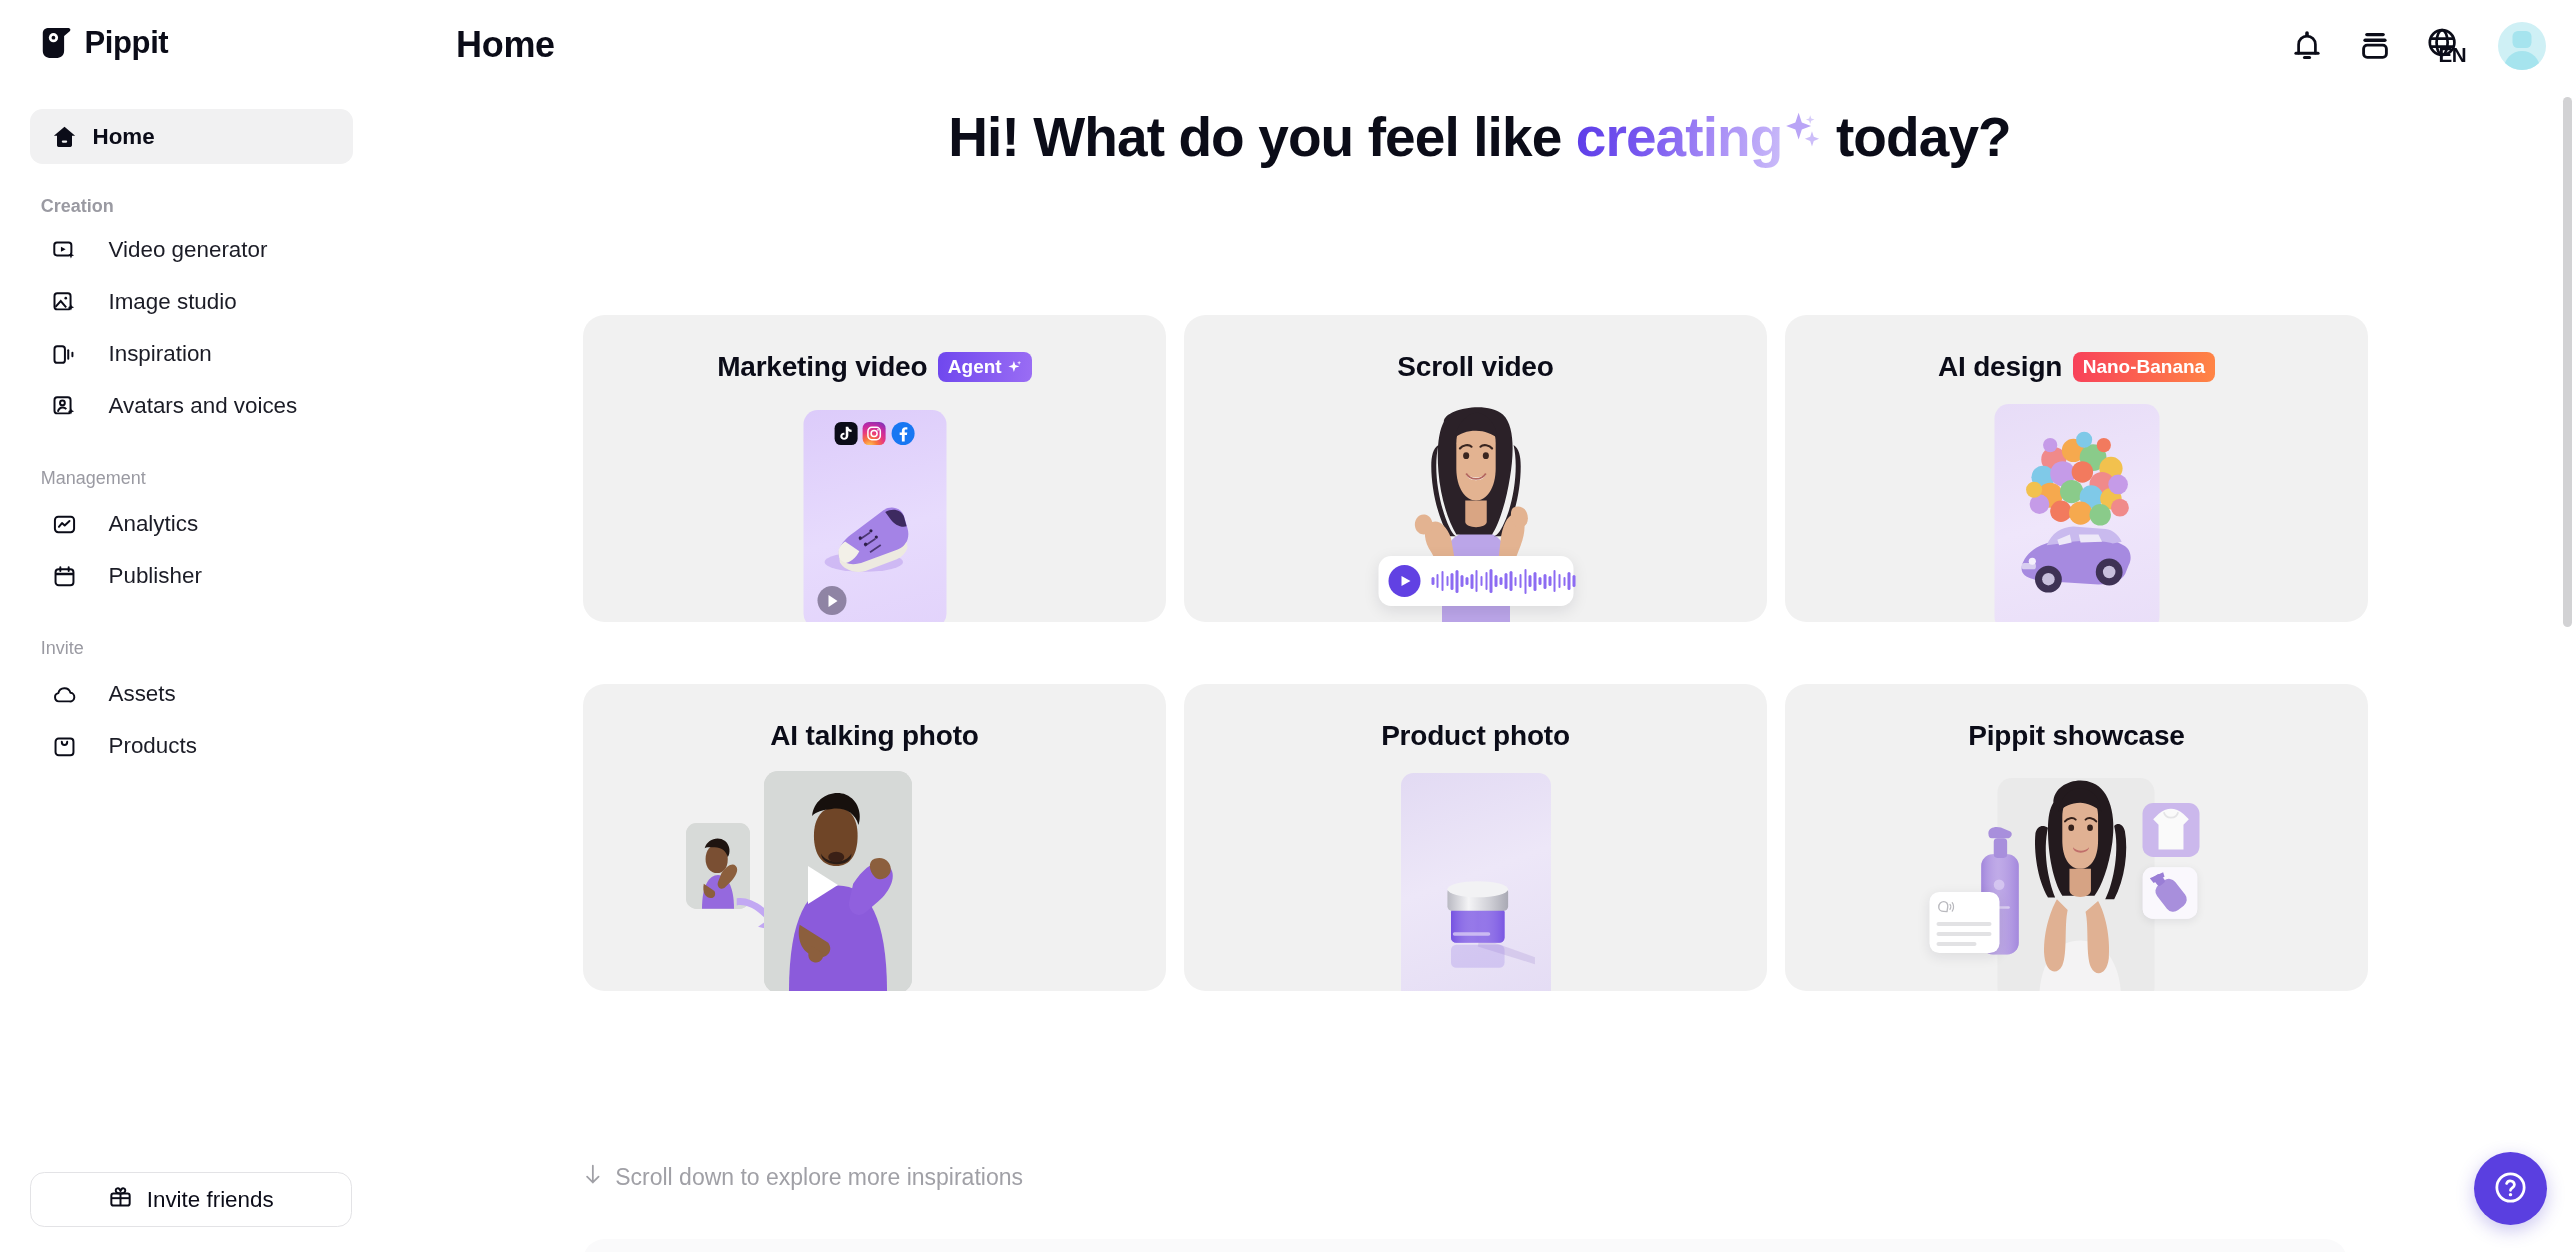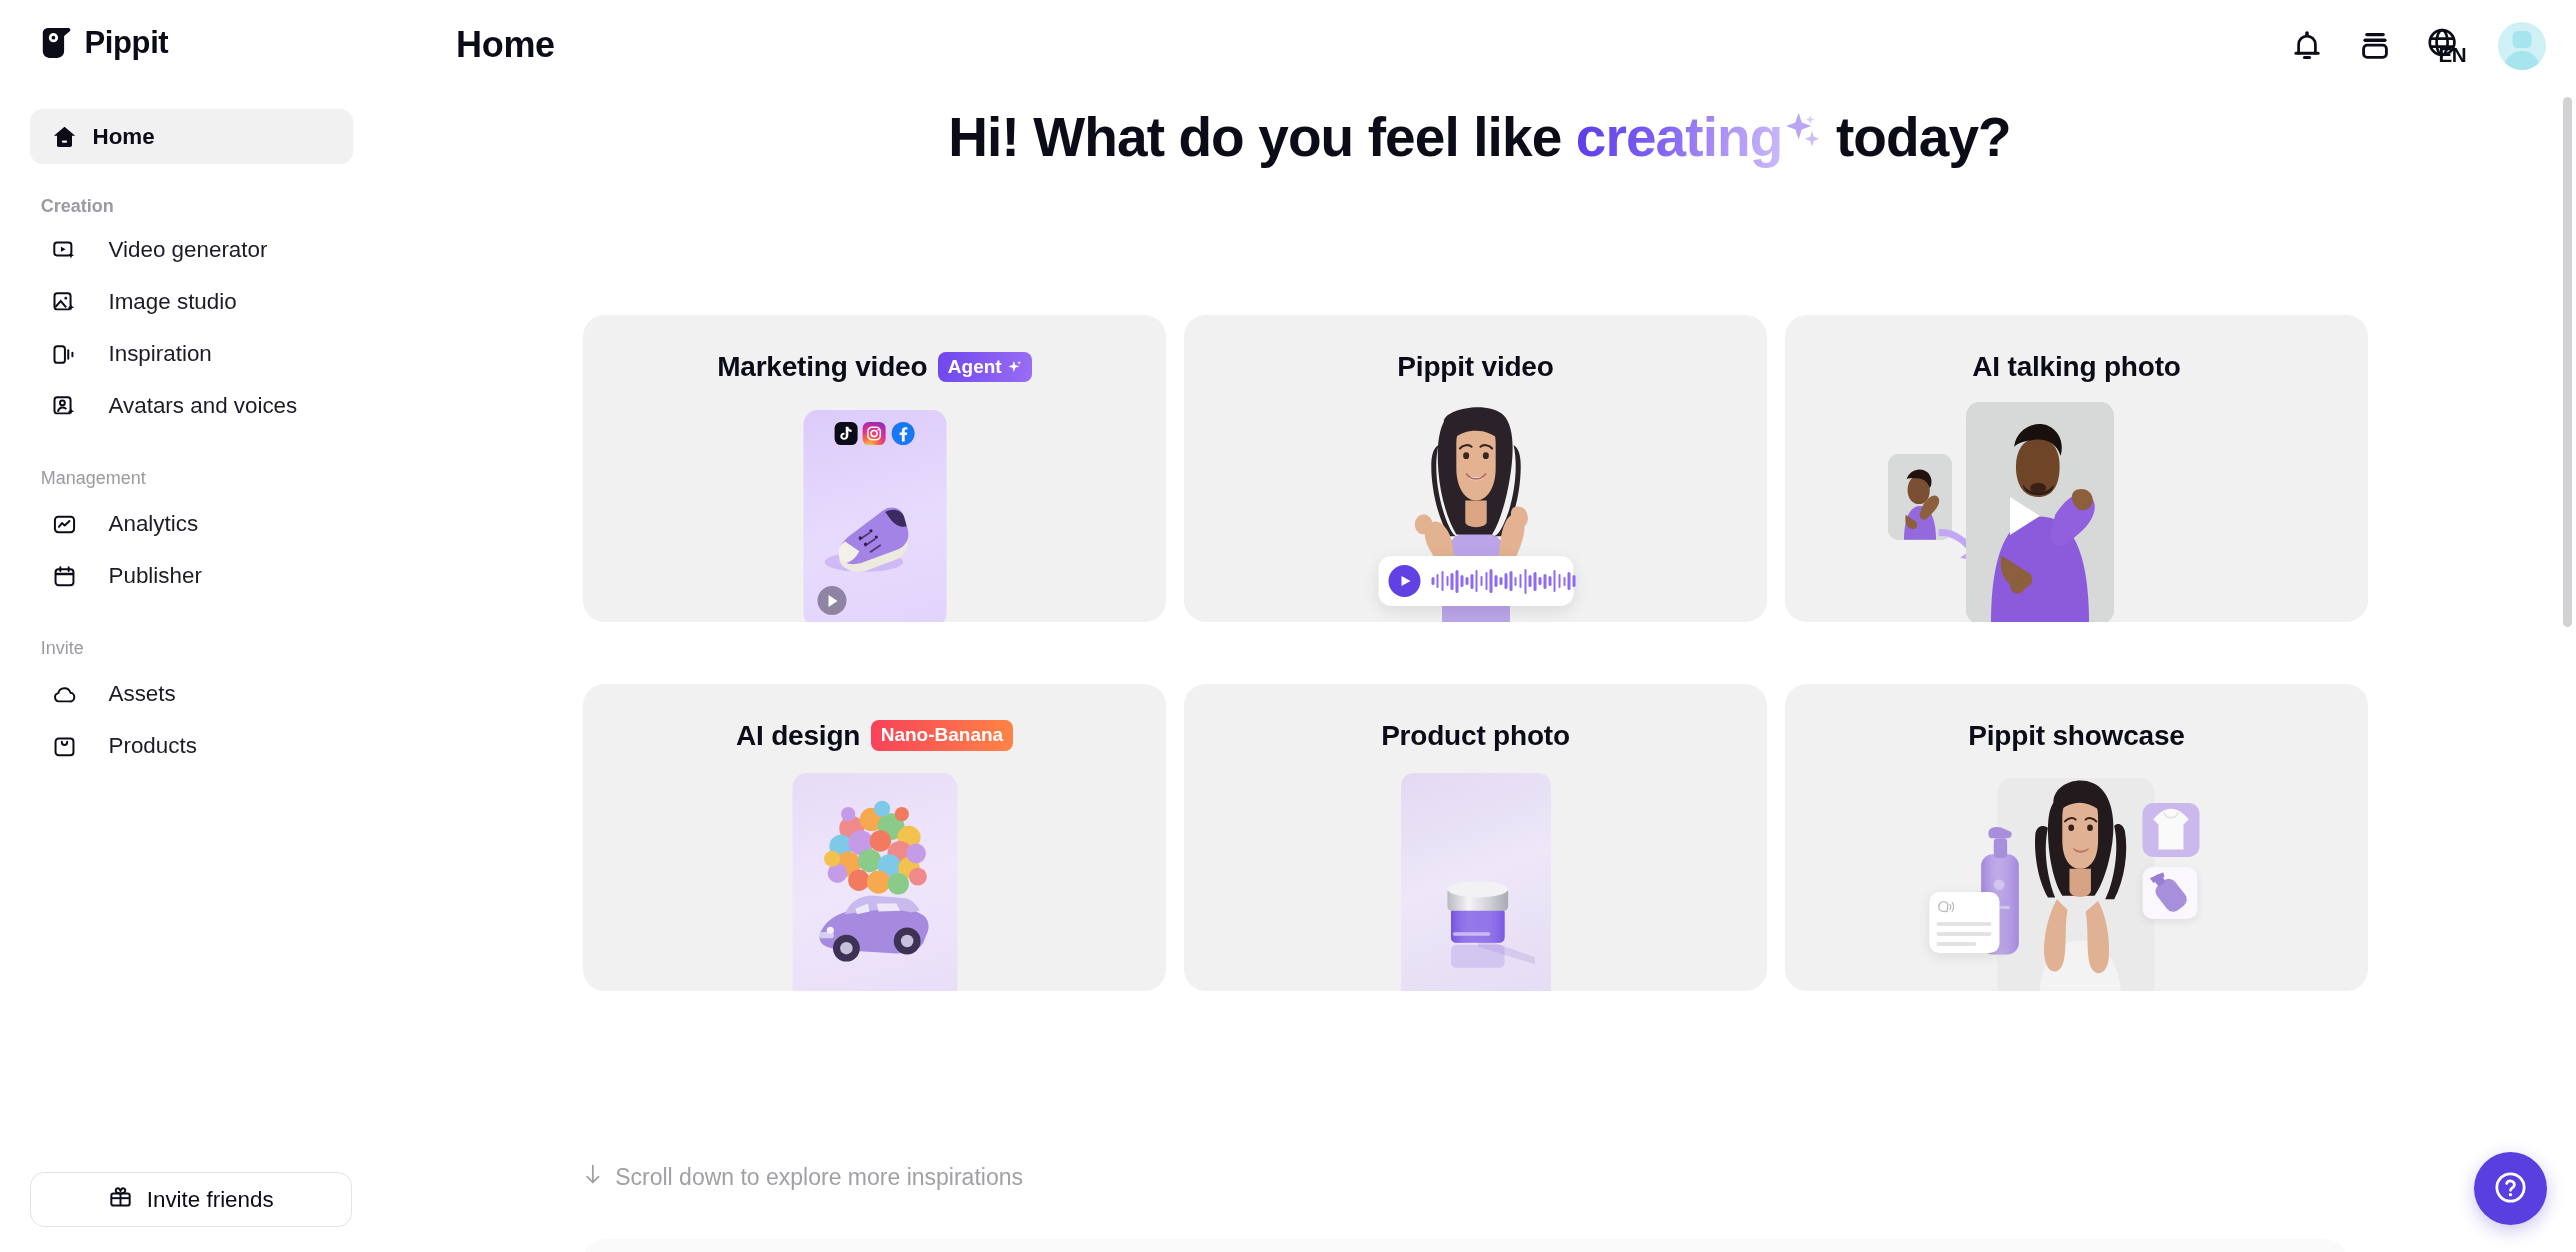--- a/index.html
+++ b/index.html
@@ -480,21 +480,21 @@
           </svg>
           <div class="play-sm">
             <span class="tri-w"></span>
           </div>
         </div>
       </div>
     </div>
 
     <div class="card">
       <div class="card-title">
-        <span>Pippit video</span>
+        <span>Scroll video</span>
       </div>
       <div class="art">
         <svg class="woman-wrap" viewBox="0 0 200 256">
           <path d="M62 186 C62 156 80 144 100 144 C120 144 138 156 138 186 L138 256 L62 256 Z" fill="#BBA5E8"></path>
           <path d="M64 22 C64 8 112 -2 130 14 C144 27 142 60 138 84 C134 110 126 136 118 148 L78 148 C68 132 60 104 58 78 C56 52 58 34 64 22 Z" fill="#2B2128"></path>
           <path d="M78 46 C78 26 92 16 100 16 C108 16 122 26 122 46 L122 74 C122 96 112 110 100 110 C88 110 78 96 78 74 Z" fill="#E3B391"></path>
           <path d="M88 110 L112 110 L112 134 C112 142 88 142 88 134 Z" fill="#D9A583"></path>
           <path d="M76 40 C80 22 92 12 100 12 C110 12 122 22 124 40 C118 36 110 32 100 32 C90 32 82 35 76 40 Z" fill="#2B2128"></path>
           <path d="M58 48 C52 74 58 108 66 130 C72 146 76 150 78 150 L70 150 C58 132 50 98 50 72 C50 60 52 52 58 48 Z" fill="#2B2128"></path>
           <path d="M142 48 C148 74 142 112 132 134 C126 148 122 150 120 150 L130 150 C142 134 150 100 150 72 C150 60 148 52 142 48 Z" fill="#2B2128"></path>
@@ -544,56 +544,20 @@
               <i style="height:9px"></i>
             <i style="height:18px"></i>
               <i style="height:11.6px"></i>
           </span>
         </div>
       </div>
     </div>
 
     <div class="card">
       <div class="card-title">
-        <span>AI talking photo</span>
-      </div>
-      <div class="art">
-        <div class="tp-small">
-          <svg width="64" height="86" viewBox="0 0 72 96">
-            <rect width="72" height="96" fill="#D7DAD8"></rect>
-            <path d="M22 40 C22 30 28 24 34 24 C42 24 47 30 47 40 C47 50 42 56 35 56 C28 56 22 50 22 40 Z" fill="#7A4F33"></path>
-            <path d="M21 28 C24 18 36 14 44 20 C50 25 50 34 47 38 C45 30 38 26 30 27 C26 27 23 27 21 28 Z" fill="#1F1410"></path>
-            <path d="M18 96 C18 70 26 58 36 58 C46 58 54 70 54 96 Z" fill="#9569DE"></path>
-            <path d="M40 56 C46 48 52 44 56 48 C60 52 56 60 50 66 L44 72 C40 76 34 72 36 66 Z" fill="#8C5F3D"></path>
-            <path d="M20 68 C18 78 22 84 28 84 C32 84 34 80 32 76 Z" fill="#8C5F3D"></path>
-          </svg>
-        </div>
-        <svg class="tp-arrow" viewBox="0 0 66 54">
-          <path d="M4 6 C14 4 30 10 42 24 L52 17 L54 44 L28 38 L38 31 C27 18 14 12 4 14 Z" fill="#C2A8F3"></path>
-        </svg>
-        <div class="tp-big">
-          <svg width="148" height="222" viewBox="0 0 166 248">
-            <rect width="166" height="248" fill="#D6D9D7"></rect>
-            <path d="M56 72 C56 52 66 40 80 40 C96 40 105 52 105 72 C105 94 96 106 81 106 C66 106 56 94 56 72 Z" fill="#6F4527"></path>
-            <path d="M54 50 C56 30 76 20 92 26 C106 32 110 48 106 60 C102 46 90 40 76 42 C66 43 58 45 54 50 Z" fill="#17100D"></path>
-            <path d="M64 92 C70 104 92 104 98 92 C100 108 64 108 64 92 Z" fill="#2A1C16"></path>
-            <ellipse cx="81" cy="96" rx="9" ry="6" fill="#3A2016"></ellipse>
-            <path d="M28 248 C28 166 48 128 83 128 C118 128 138 166 138 248 Z" fill="#8B5BDB"></path>
-            <path d="M100 126 C114 104 130 96 140 106 C150 116 142 134 128 146 L114 158 C104 166 92 156 96 144 Z" fill="#9060DE"></path>
-            <path d="M124 98 C134 94 144 102 142 112 C140 120 130 124 124 118 C118 112 116 101 124 98 Z" fill="#8C5F3D"></path>
-            <path d="M40 172 C36 190 44 206 60 208 C72 210 78 200 72 192 Z" fill="#8C5F3D"></path>
-            <path d="M54 196 C48 202 48 212 56 214 C62 216 68 210 66 204 Z" fill="#8C5F3D"></path>
-          </svg>
-        </div>
-        <span class="tri-big"></span>
-      </div>
-    </div>
-
-    <div class="card">
-      <div class="card-title">
         <span>AI design</span>
         <span class="badge badge-nano">
           <span>Nano-Banana</span>
         </span>
       </div>
       <div class="art">
         <div class="design-card">
           <svg width="165" height="227" viewBox="0 0 184 254">
             <g>
               <circle cx="66" cy="62" r="14" fill="#F08A8A"></circle>
@@ -629,20 +593,56 @@
               <circle cx="128" cy="188" r="7" fill="#C8C0DC"></circle>
             <rect x="30" y="178" width="16" height="7" rx="3" fill="#D8CEF0"></rect>
             <circle cx="42" cy="176" r="4" fill="#F4F0FC"></circle>
           </svg>
         </div>
       </div>
     </div>
 
     <div class="card">
       <div class="card-title">
+        <span>AI talking photo</span>
+      </div>
+      <div class="art">
+        <div class="tp-small">
+          <svg width="64" height="86" viewBox="0 0 72 96">
+            <rect width="72" height="96" fill="#D7DAD8"></rect>
+            <path d="M22 40 C22 30 28 24 34 24 C42 24 47 30 47 40 C47 50 42 56 35 56 C28 56 22 50 22 40 Z" fill="#7A4F33"></path>
+            <path d="M21 28 C24 18 36 14 44 20 C50 25 50 34 47 38 C45 30 38 26 30 27 C26 27 23 27 21 28 Z" fill="#1F1410"></path>
+            <path d="M18 96 C18 70 26 58 36 58 C46 58 54 70 54 96 Z" fill="#9569DE"></path>
+            <path d="M40 56 C46 48 52 44 56 48 C60 52 56 60 50 66 L44 72 C40 76 34 72 36 66 Z" fill="#8C5F3D"></path>
+            <path d="M20 68 C18 78 22 84 28 84 C32 84 34 80 32 76 Z" fill="#8C5F3D"></path>
+          </svg>
+        </div>
+        <svg class="tp-arrow" viewBox="0 0 66 54">
+          <path d="M4 6 C14 4 30 10 42 24 L52 17 L54 44 L28 38 L38 31 C27 18 14 12 4 14 Z" fill="#C2A8F3"></path>
+        </svg>
+        <div class="tp-big">
+          <svg width="148" height="222" viewBox="0 0 166 248">
+            <rect width="166" height="248" fill="#D6D9D7"></rect>
+            <path d="M56 72 C56 52 66 40 80 40 C96 40 105 52 105 72 C105 94 96 106 81 106 C66 106 56 94 56 72 Z" fill="#6F4527"></path>
+            <path d="M54 50 C56 30 76 20 92 26 C106 32 110 48 106 60 C102 46 90 40 76 42 C66 43 58 45 54 50 Z" fill="#17100D"></path>
+            <path d="M64 92 C70 104 92 104 98 92 C100 108 64 108 64 92 Z" fill="#2A1C16"></path>
+            <ellipse cx="81" cy="96" rx="9" ry="6" fill="#3A2016"></ellipse>
+            <path d="M28 248 C28 166 48 128 83 128 C118 128 138 166 138 248 Z" fill="#8B5BDB"></path>
+            <path d="M100 126 C114 104 130 96 140 106 C150 116 142 134 128 146 L114 158 C104 166 92 156 96 144 Z" fill="#9060DE"></path>
+            <path d="M124 98 C134 94 144 102 142 112 C140 120 130 124 124 118 C118 112 116 101 124 98 Z" fill="#8C5F3D"></path>
+            <path d="M40 172 C36 190 44 206 60 208 C72 210 78 200 72 192 Z" fill="#8C5F3D"></path>
+            <path d="M54 196 C48 202 48 212 56 214 C62 216 68 210 66 204 Z" fill="#8C5F3D"></path>
+          </svg>
+        </div>
+        <span class="tri-big"></span>
+      </div>
+    </div>
+
+    <div class="card">
+      <div class="card-title">
         <span>Product photo</span>
       </div>
       <div class="art">
         <div class="pp-card">
           <svg width="150" height="229" viewBox="0 0 168 256">
             <rect width="168" height="256" fill="none"></rect>
             <path d="M88 184 L150 206 L150 214 L86 194 Z" fill="#C6B8E4" opacity=".55"></path>
             <rect x="56" y="150" width="60" height="40" rx="6" fill="#8A6AE6"></rect>
             <rect x="56" y="150" width="60" height="40" rx="6" fill="url(#jarg)"></rect>
             <defs>

